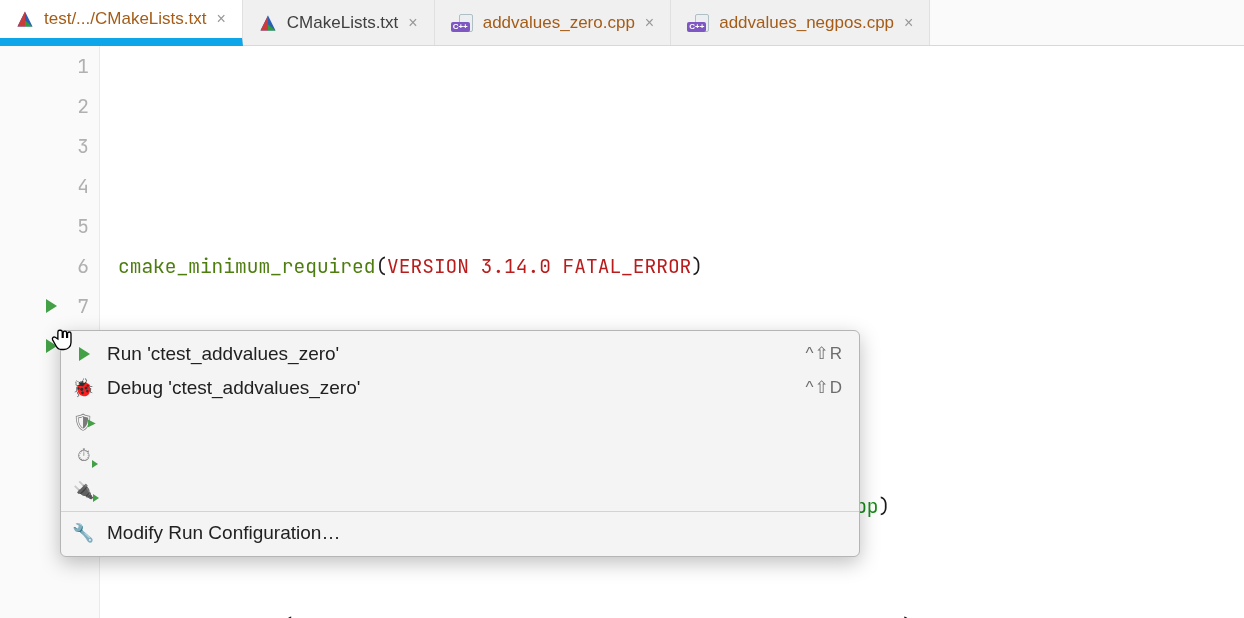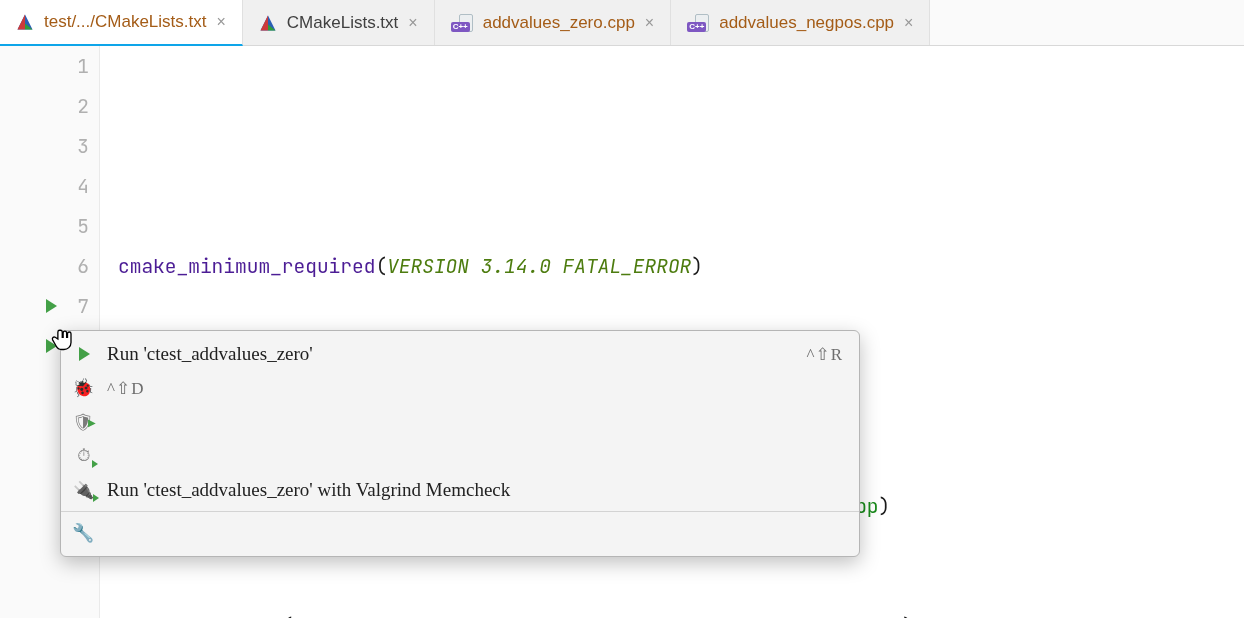--- a/index.html
+++ b/index.html
@@ -27,21 +27,21 @@
     display: flex;
     align-items: center;
     gap: 10px;
     padding: 0 16px;
     background: #f0f0f0;
     border-right: 1px solid #e0e0e0;
     cursor: pointer;
   }
   .tab.active {
     background: #ffffff;
-    border-bottom: 2px solid #0ea5e9;
+    border-bottom: 8px solid #0ea5e9;
     margin-bottom: -1px;
     text-align: center;
   }
   .tab-label {
     font-size: 17px;
     color: #a45c17;
   }
   .tab.cmake-tab .tab-label { color: #404040; }
   .tab-close { color: #989898; font-size: 16px; }
   .cmake-ico {
@@ -97,22 +97,22 @@
     border-bottom: 7px solid transparent;
     border-left: 11px solid #43a047;
   }
   .codearea {
     padding-left: 18px;
     white-space: pre;
     position: relative;
     flex: 1;
   }
   .code-line { height: 40px; }
-  .fn { color: #4c1d95; }
-  .kw { color: #4d7c0f; font-style: italic; }
+  .fn { color: #4d7c0f; }
+  .kw { color: #b91c1c; }
   .nm { color: #198a1b; }
   .tx { color: #198a1b; }
   .pl { color: #1a1a1a; }
 
   
   .ctxmenu {
     position: absolute;
     top: 330px;
     left: 60px;
     width: 800px;
@@ -120,25 +120,24 @@
     border: 1px solid #b5b5b5;
     border-radius: 6px;
     box-shadow: 0 6px 20px rgba(0,0,0,0.25);
     padding: 6px 0;
     font-family: "Segoe UI", Arial, sans-serif;
     font-size: 19px;
     z-index: 10;
   }
   .ctx-item {
     display: flex;
-    align-items: flex-end;
+    align-items: flex-start;
     padding: 6px 16px 6px 12px;
     gap: 12px;
     cursor: pointer;
-    font-family: Liberation Serif, serif;
   }
   .ctx-icon {
     width: 22px; height: 22px;
     display: flex; align-items: center; justify-content: center;
     flex-shrink: 0;
   }
   .ctx-label { flex: 1; color: #212121; }
   .ctx-short {
     color: #6d6d6d;
     font-size: 17px;
@@ -258,33 +257,34 @@
 <div class="ctxmenu">
   <div class="ctx-item">
     <span class="ctx-icon">
         <span class="ico-play"></span>
       </span>
     <span class="ctx-label">Run 'ctest_addvalues_zero'</span>
     <span class="ctx-short">^⇧R</span>
   </div>
   <div class="ctx-item">
     <span class="ctx-icon ico-bug">🐞</span>
+    <span class="ctx-label">Debug 'ctest_addvalues_zero'</span>
     <span class="ctx-short">^⇧D</span>
   </div>
   <div class="ctx-item">
     <span class="ctx-icon ico-shield">🛡<span class="tri">▶</span></span>
   </div>
   <div class="ctx-item">
     <span class="ctx-icon ico-clock">⏱<span class="tri"></span></span>
   </div>
   <div class="ctx-item">
     <span class="ctx-icon ico-val">🔌<span class="tri"></span></span>
-    <span class="ctx-label">Run 'ctest_addvalues_zero' with Valgrind Memcheck</span>
   </div>
   <div class="ctx-sep"></div>
   <div class="ctx-item">
     <span class="ctx-icon ico-wrench">🔧</span>
+    <span class="ctx-label">Modify Run Configuration…</span>
   </div>
 </div>
 
 <svg class="cursor-hand" viewBox="0 0 32 32">
   <path d="M12 6c1 0 2 1 2 2v6h1V9c0-1 1-2 2-2s2 1 2 2v5h1v-4c0-1 1-2 2-2s2 1 2 2v10c0 5-4 8-8 8h-3c-3 0-5-2-6-4l-4-7c-1-2 1-4 3-3l3 2V8c0-1 1-2 2-2z" fill="#fff" stroke="#000" stroke-width="1.5"></path>
 </svg>
 
 </body></html>

